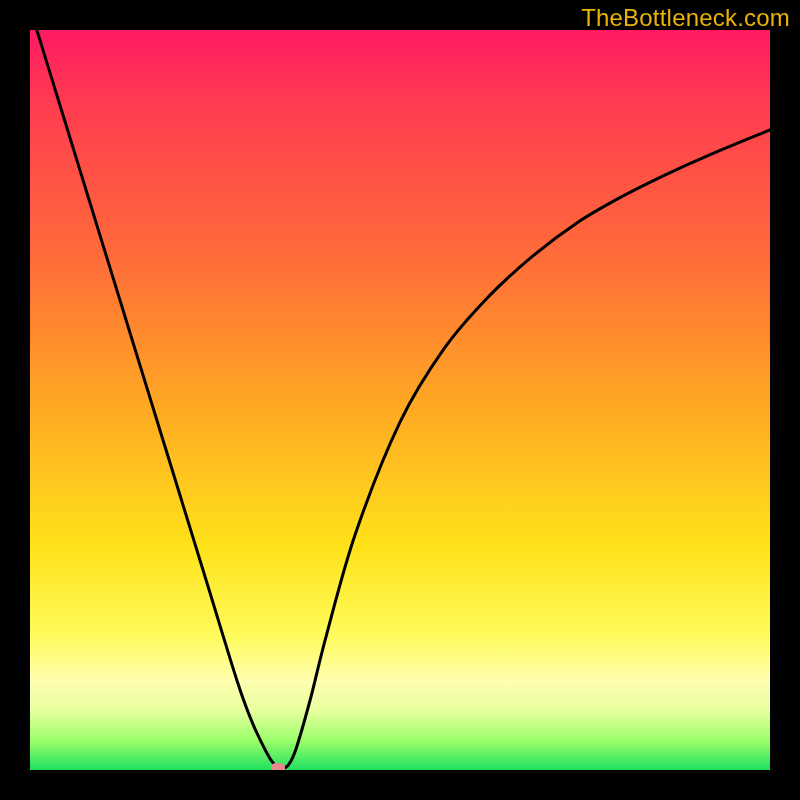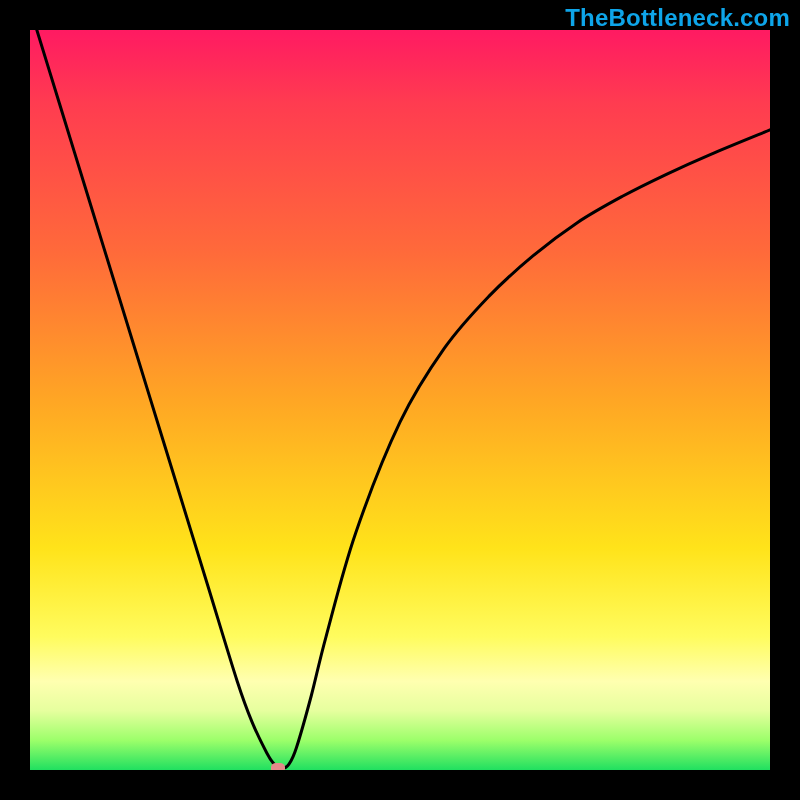--- a/index.html
+++ b/index.html
@@ -14,23 +14,23 @@
   .frame {
     position: relative;
     width: 800px;
     height: 800px;
     background: #000;
   }
   .watermark {
     position: absolute;
     top: 4px;
     right: 10px;
-    color: #0ea5e9;
+    color: #eab308;
     font-size: 24px;
-    font-weight: 700;
+    font-weight: 400;
     letter-spacing: 0.2px;
     z-index: 10;
   }
   .plot-area {
     position: absolute;
     left: 30px;
     top: 30px;
     width: 740px;
     height: 740px;
     overflow: hidden;

